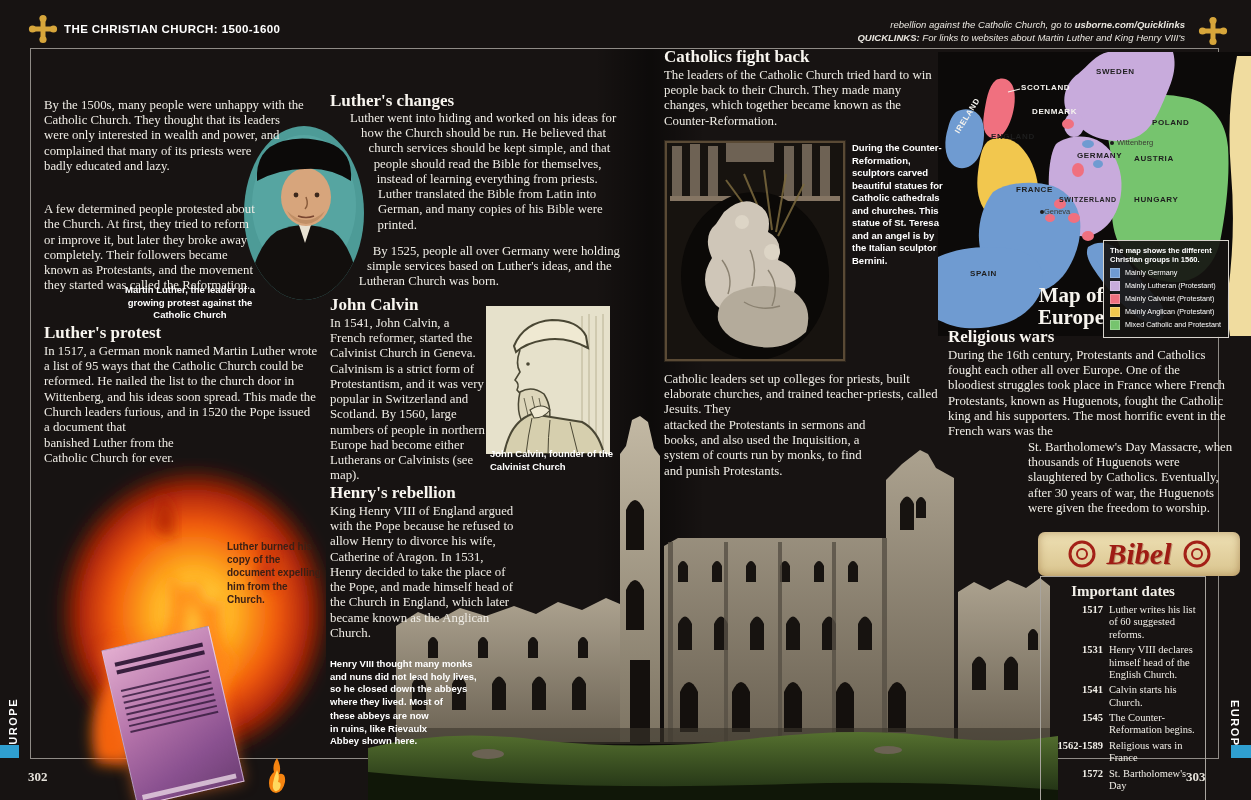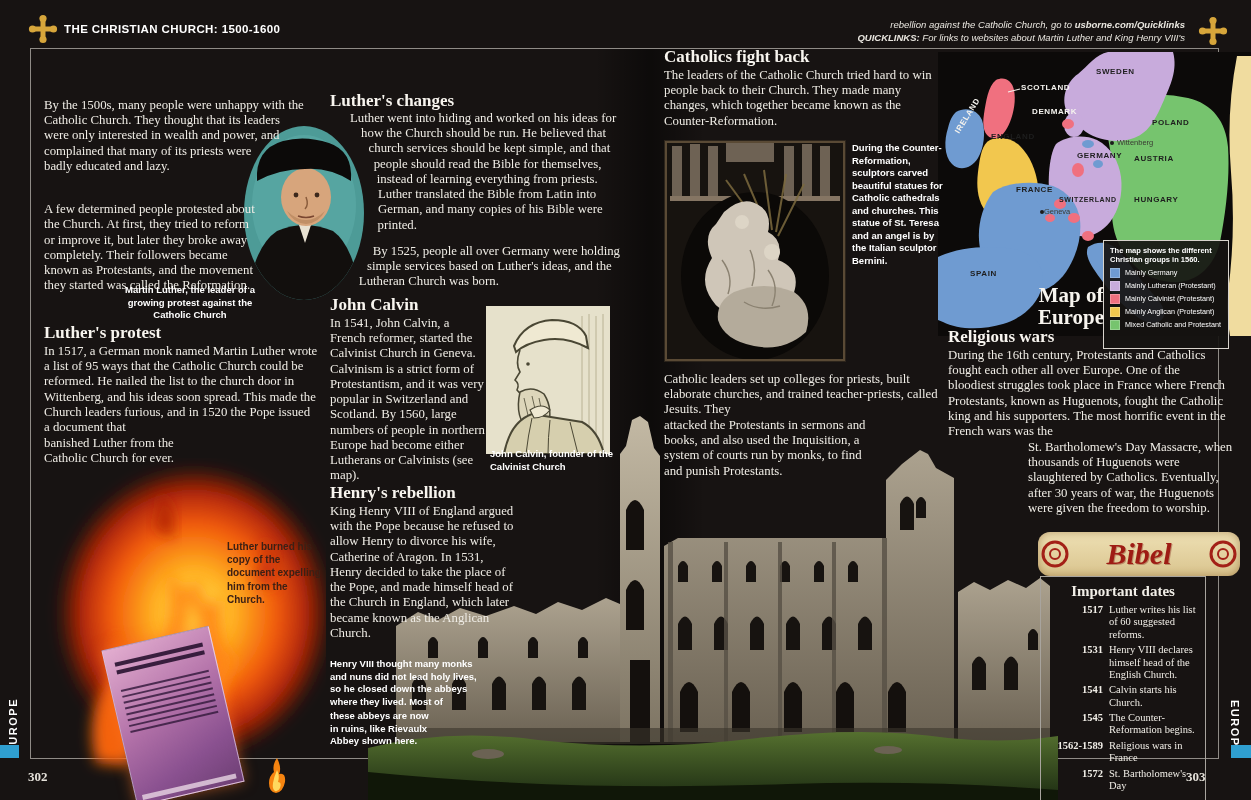--- a/index.html
+++ b/index.html
@@ -10,37 +10,37 @@
   .heading{font:bold 17px/1.1 "Liberation Serif",serif;color:#f8f5ef;}
   .cap{font:bold 9.5px/1.32 "Liberation Sans",sans-serif;color:#ffffff;}
   .frame{border:1px solid #8f8b86;}
   .hdr-title{font:bold 11.5px/1 "Liberation Sans",sans-serif;color:#fff;letter-spacing:.4px;}
   .ql{font:italic 9.5px/1.4 "Liberation Sans",sans-serif;color:#e9e6df;text-align:right;}
   .ql-b{font-weight:bold;}
   .big-title{font:bold 34px/1 "Liberation Serif",serif;color:#f7f4ee;letter-spacing:.5px;}
   .maplbl{position:absolute;font:bold 8px/1 "Liberation Sans",sans-serif;color:#1e1e1e;letter-spacing:.6px;white-space:nowrap;}
   .maplbl.white{color:#f5f3ee;}
   .citylbl{position:absolute;font:7.5px/1 "Liberation Sans",sans-serif;color:#3a3a33;white-space:nowrap;}
-  .legend{background:rgba(22,19,17,.92);border:1px solid #d8d4cd;padding:5px 6px 18px 6px;color:#fff;}
+  .legend{background:rgba(22,19,17,.92);border:1px solid #d8d4cd;padding:5px 6px 7px 6px;color:#fff;}
   .legend .lt{font:bold 7.5px/1.25 "Liberation Sans",sans-serif;}
   .legend .li{display:flex;align-items:center;margin-top:3px;}
   .legend .sw{width:8px;height:8px;margin-right:5px;border:1px solid rgba(255,255,255,.25);flex:none;}
   .legend .ll{font:7.2px/1 "Liberation Sans",sans-serif;white-space:nowrap;}
   .map-title{font:bold 21px/1.05 "Liberation Serif",serif;color:#f7f4ee;text-align:center;}
   .tab{font:bold 11px/1 "Liberation Sans",sans-serif;color:#fff;letter-spacing:1.5px;writing-mode:vertical-rl;}
   .pgnum{font:bold 13px/1 "Liberation Serif",serif;color:#e4e0d9;}
   .wrapL{float:left;width:48px;height:215px;shape-outside:ellipse(80px 105px at -34px 95px);}
   .wrapR{float:right;width:70px;height:210px;shape-outside:ellipse(75px 110px at 85px 130px);}
   .dates-box{border:1px solid #a8a49e;color:#f1eee7;padding:5px 6px 8px 6px;}
   .dates-title{font:bold 15px/1.2 "Liberation Serif",serif;text-align:center;margin-bottom:4px;}
   .drow{display:flex;margin-bottom:3px;}
   .dyear{width:56px;text-align:right;font:bold 10.5px/1.18 "Liberation Serif",serif;flex:none;}
   .dtext{margin-left:6px;font:10.5px/1.18 "Liberation Serif",serif;}
-  .bibel{background:linear-gradient(180deg,#eee0b4,#d9c48e);border-radius:12px;box-shadow:inset 0 0 8px rgba(120,70,20,.45);
-         display:flex;align-items:center;justify-content:space-between;}
+  .bibel{background:linear-gradient(180deg,#eee0b4,#d9c48e);border-radius:7px;box-shadow:inset 0 0 8px rgba(120,70,20,.45);
+         display:flex;align-items:center;justify-content:center;}
   .bibel-txt{font:bold italic 30px/1 "Liberation Serif",serif;color:#9e1c14;text-shadow:1px 1px 0 rgba(120,20,10,.35);}
   .book{background:linear-gradient(155deg,#e3aed0 0%,#b271a8 45%,#8a5190 75%,#6e3f74 100%);
         border:1px solid rgba(255,255,255,.45);box-shadow:0 0 14px rgba(255,120,40,.5);}
   .bline{height:2px;background:rgba(55,28,64,.85);margin:4px 9px;}
   .bline.th{height:4px;background:rgba(40,18,48,.9);}
   .fire-cap{font:10px/1.32 "Liberation Sans",sans-serif;color:#3c2015;font-weight:bold;}
   .gutter{background:linear-gradient(90deg,rgba(0,0,0,0) 0%,rgba(0,0,0,.45) 50%,rgba(0,0,0,0) 100%);pointer-events:none;}
 </style>
 </head>
 <body>

